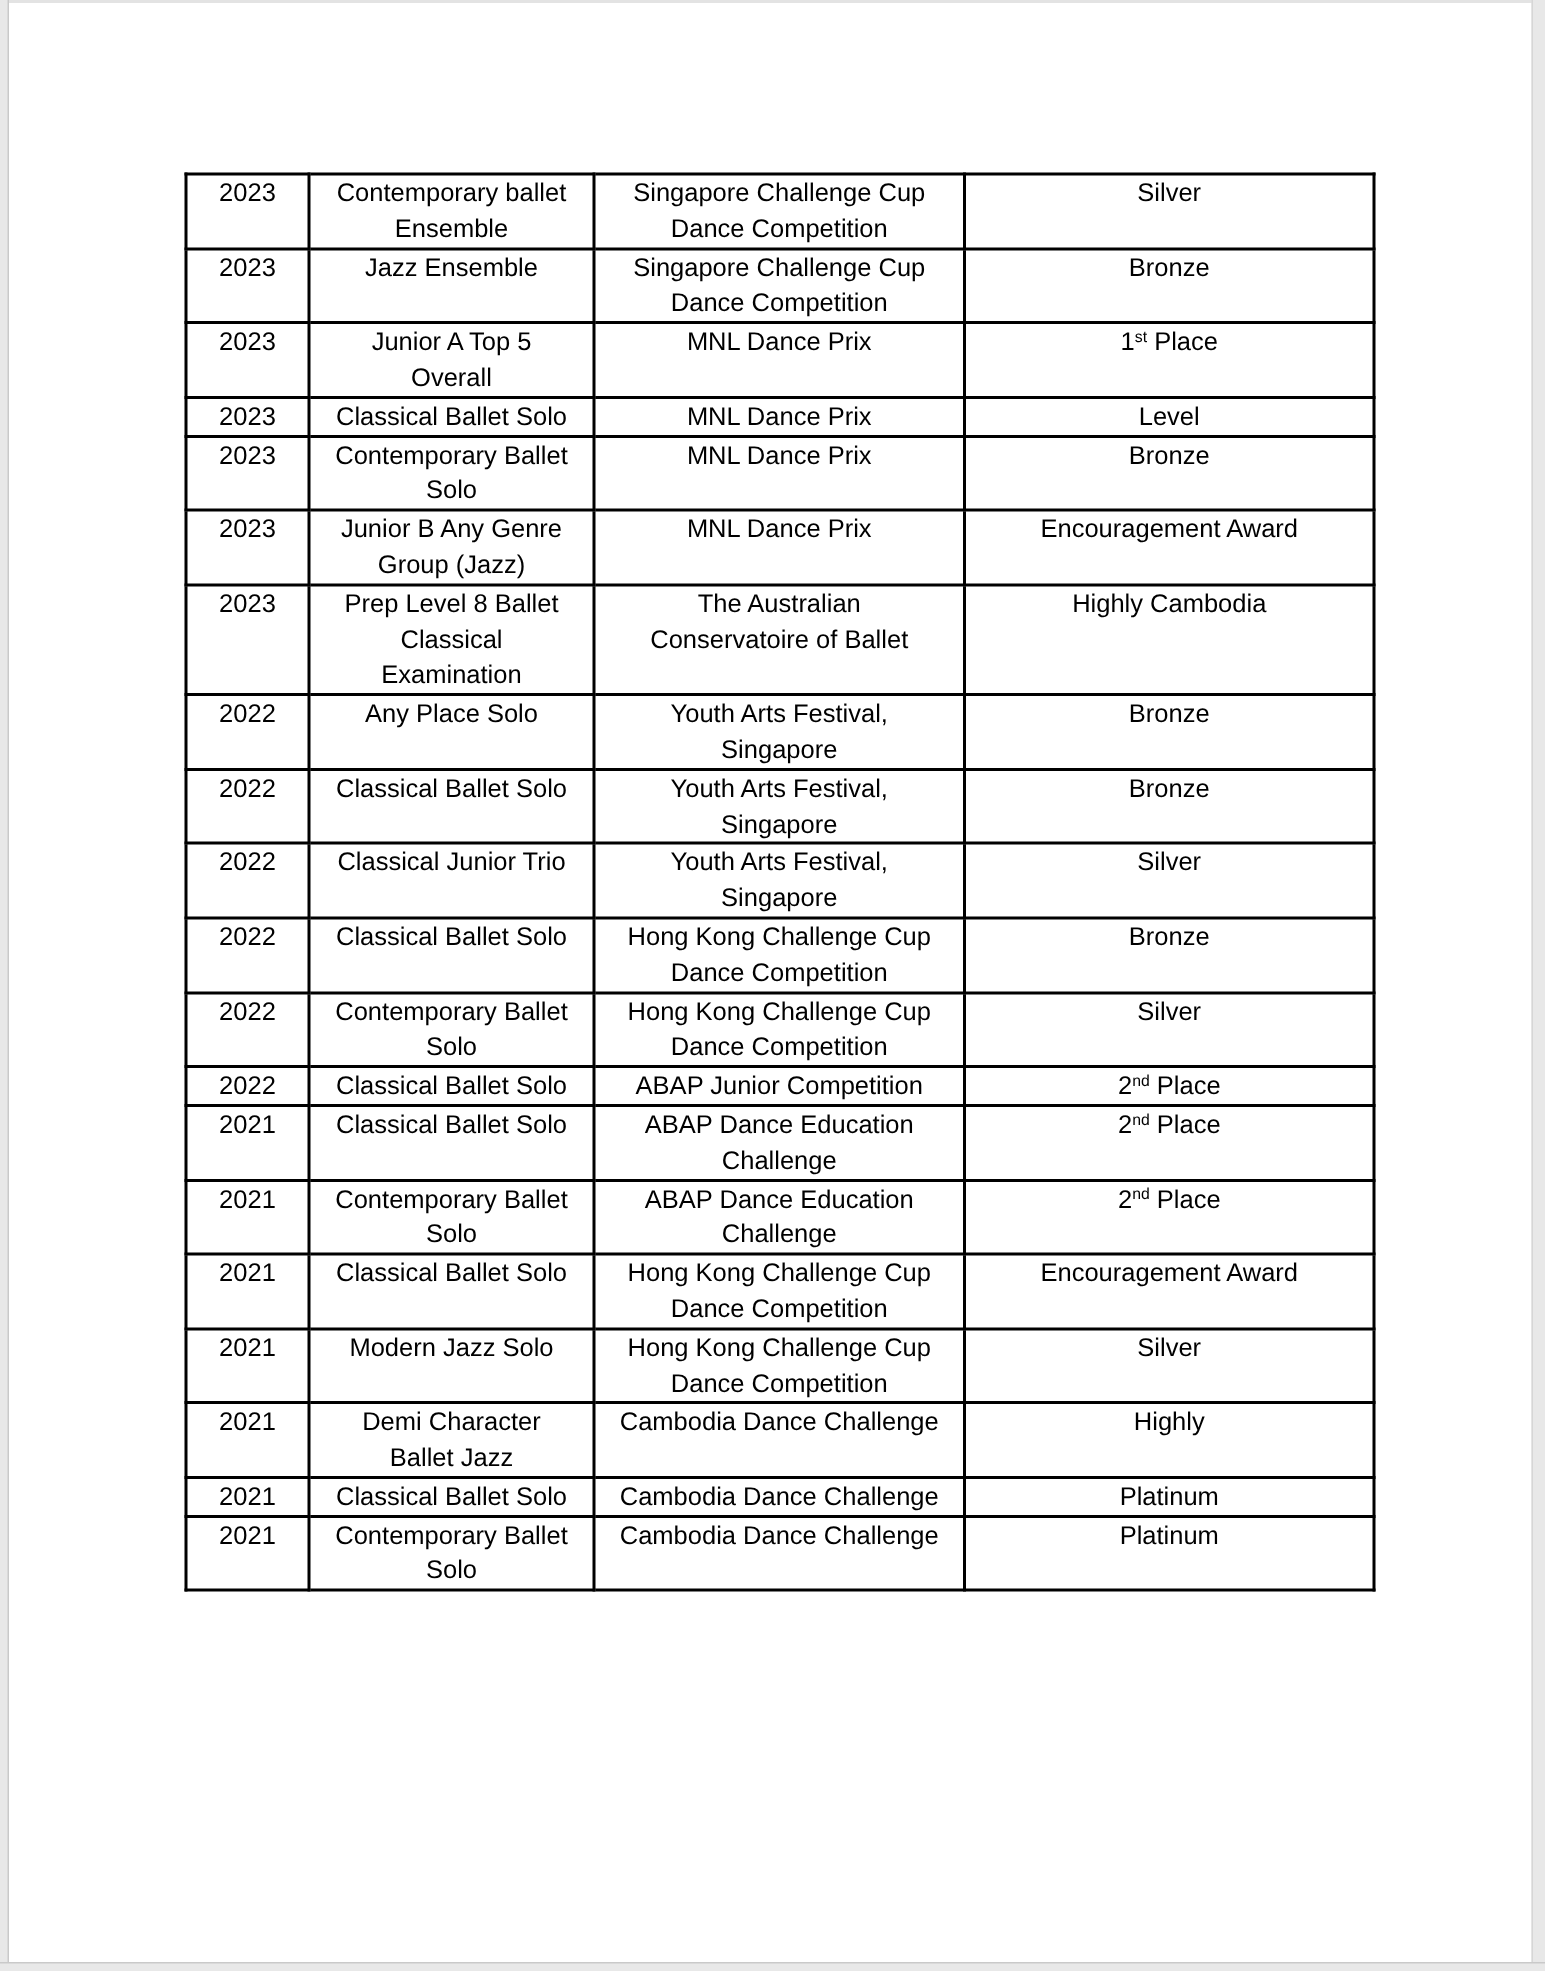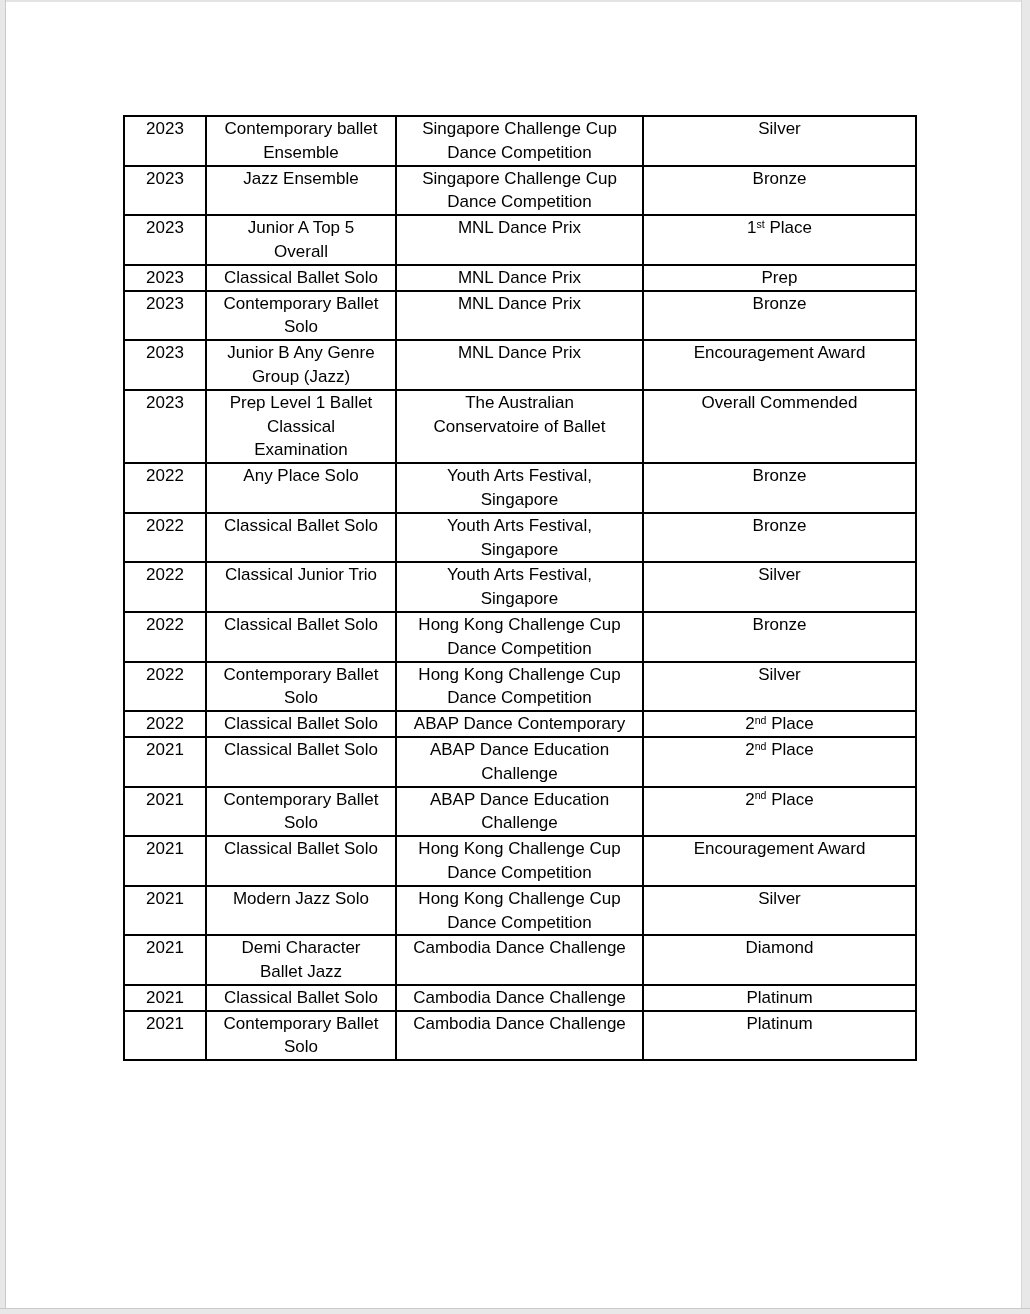--- a/index.html
+++ b/index.html
@@ -108,44 +108,44 @@
           <td>2023</td>
           <td>Junior A Top 5
 Overall</td>
           <td>MNL Dance Prix</td>
           <td><span>1</span><sup>st</sup><span> Place</span></td>
         </tr>
         <tr>
           <td>2023</td>
           <td>Classical Ballet Solo</td>
           <td>MNL Dance Prix</td>
-          <td><span>Prep</span></td>
+          <td><span>Level</span></td>
         </tr>
         <tr>
           <td>2023</td>
           <td>Contemporary Ballet
 Solo</td>
           <td>MNL Dance Prix</td>
           <td><span>Bronze</span></td>
         </tr>
         <tr>
           <td>2023</td>
           <td>Junior B Any Genre
 Group (Jazz)</td>
           <td>MNL Dance Prix</td>
           <td><span>Encouragement Award</span></td>
         </tr>
         <tr>
           <td>2023</td>
-          <td>Prep Level 1 Ballet
+          <td>Prep Level 8 Ballet
 Classical
 Examination</td>
           <td>The Australian
 Conservatoire of Ballet</td>
-          <td><span>Overall Commended</span></td>
+          <td><span>Highly Cambodia</span></td>
         </tr>
         <tr>
           <td>2022</td>
           <td>Any Place Solo</td>
           <td>Youth Arts Festival,
 Singapore</td>
           <td><span>Bronze</span></td>
         </tr>
         <tr>
           <td>2022</td>
@@ -172,21 +172,21 @@
           <td>2022</td>
           <td>Contemporary Ballet
 Solo</td>
           <td>Hong Kong Challenge Cup
 Dance Competition</td>
           <td><span>Silver</span></td>
         </tr>
         <tr>
           <td>2022</td>
           <td>Classical Ballet Solo</td>
-          <td>ABAP Dance Contemporary</td>
+          <td>ABAP Junior Competition</td>
           <td><span>2</span><sup>nd</sup><span> Place</span></td>
         </tr>
         <tr>
           <td>2021</td>
           <td>Classical Ballet Solo</td>
           <td>ABAP Dance Education
 Challenge</td>
           <td><span>2</span><sup>nd</sup><span> Place</span></td>
         </tr>
         <tr>
@@ -209,21 +209,21 @@
           <td>Modern Jazz Solo</td>
           <td>Hong Kong Challenge Cup
 Dance Competition</td>
           <td><span>Silver</span></td>
         </tr>
         <tr>
           <td>2021</td>
           <td>Demi Character
 Ballet Jazz</td>
           <td>Cambodia Dance Challenge</td>
-          <td><span>Diamond</span></td>
+          <td><span>Highly</span></td>
         </tr>
         <tr>
           <td>2021</td>
           <td>Classical Ballet Solo</td>
           <td>Cambodia Dance Challenge</td>
           <td><span>Platinum</span></td>
         </tr>
         <tr>
           <td>2021</td>
           <td>Contemporary Ballet

